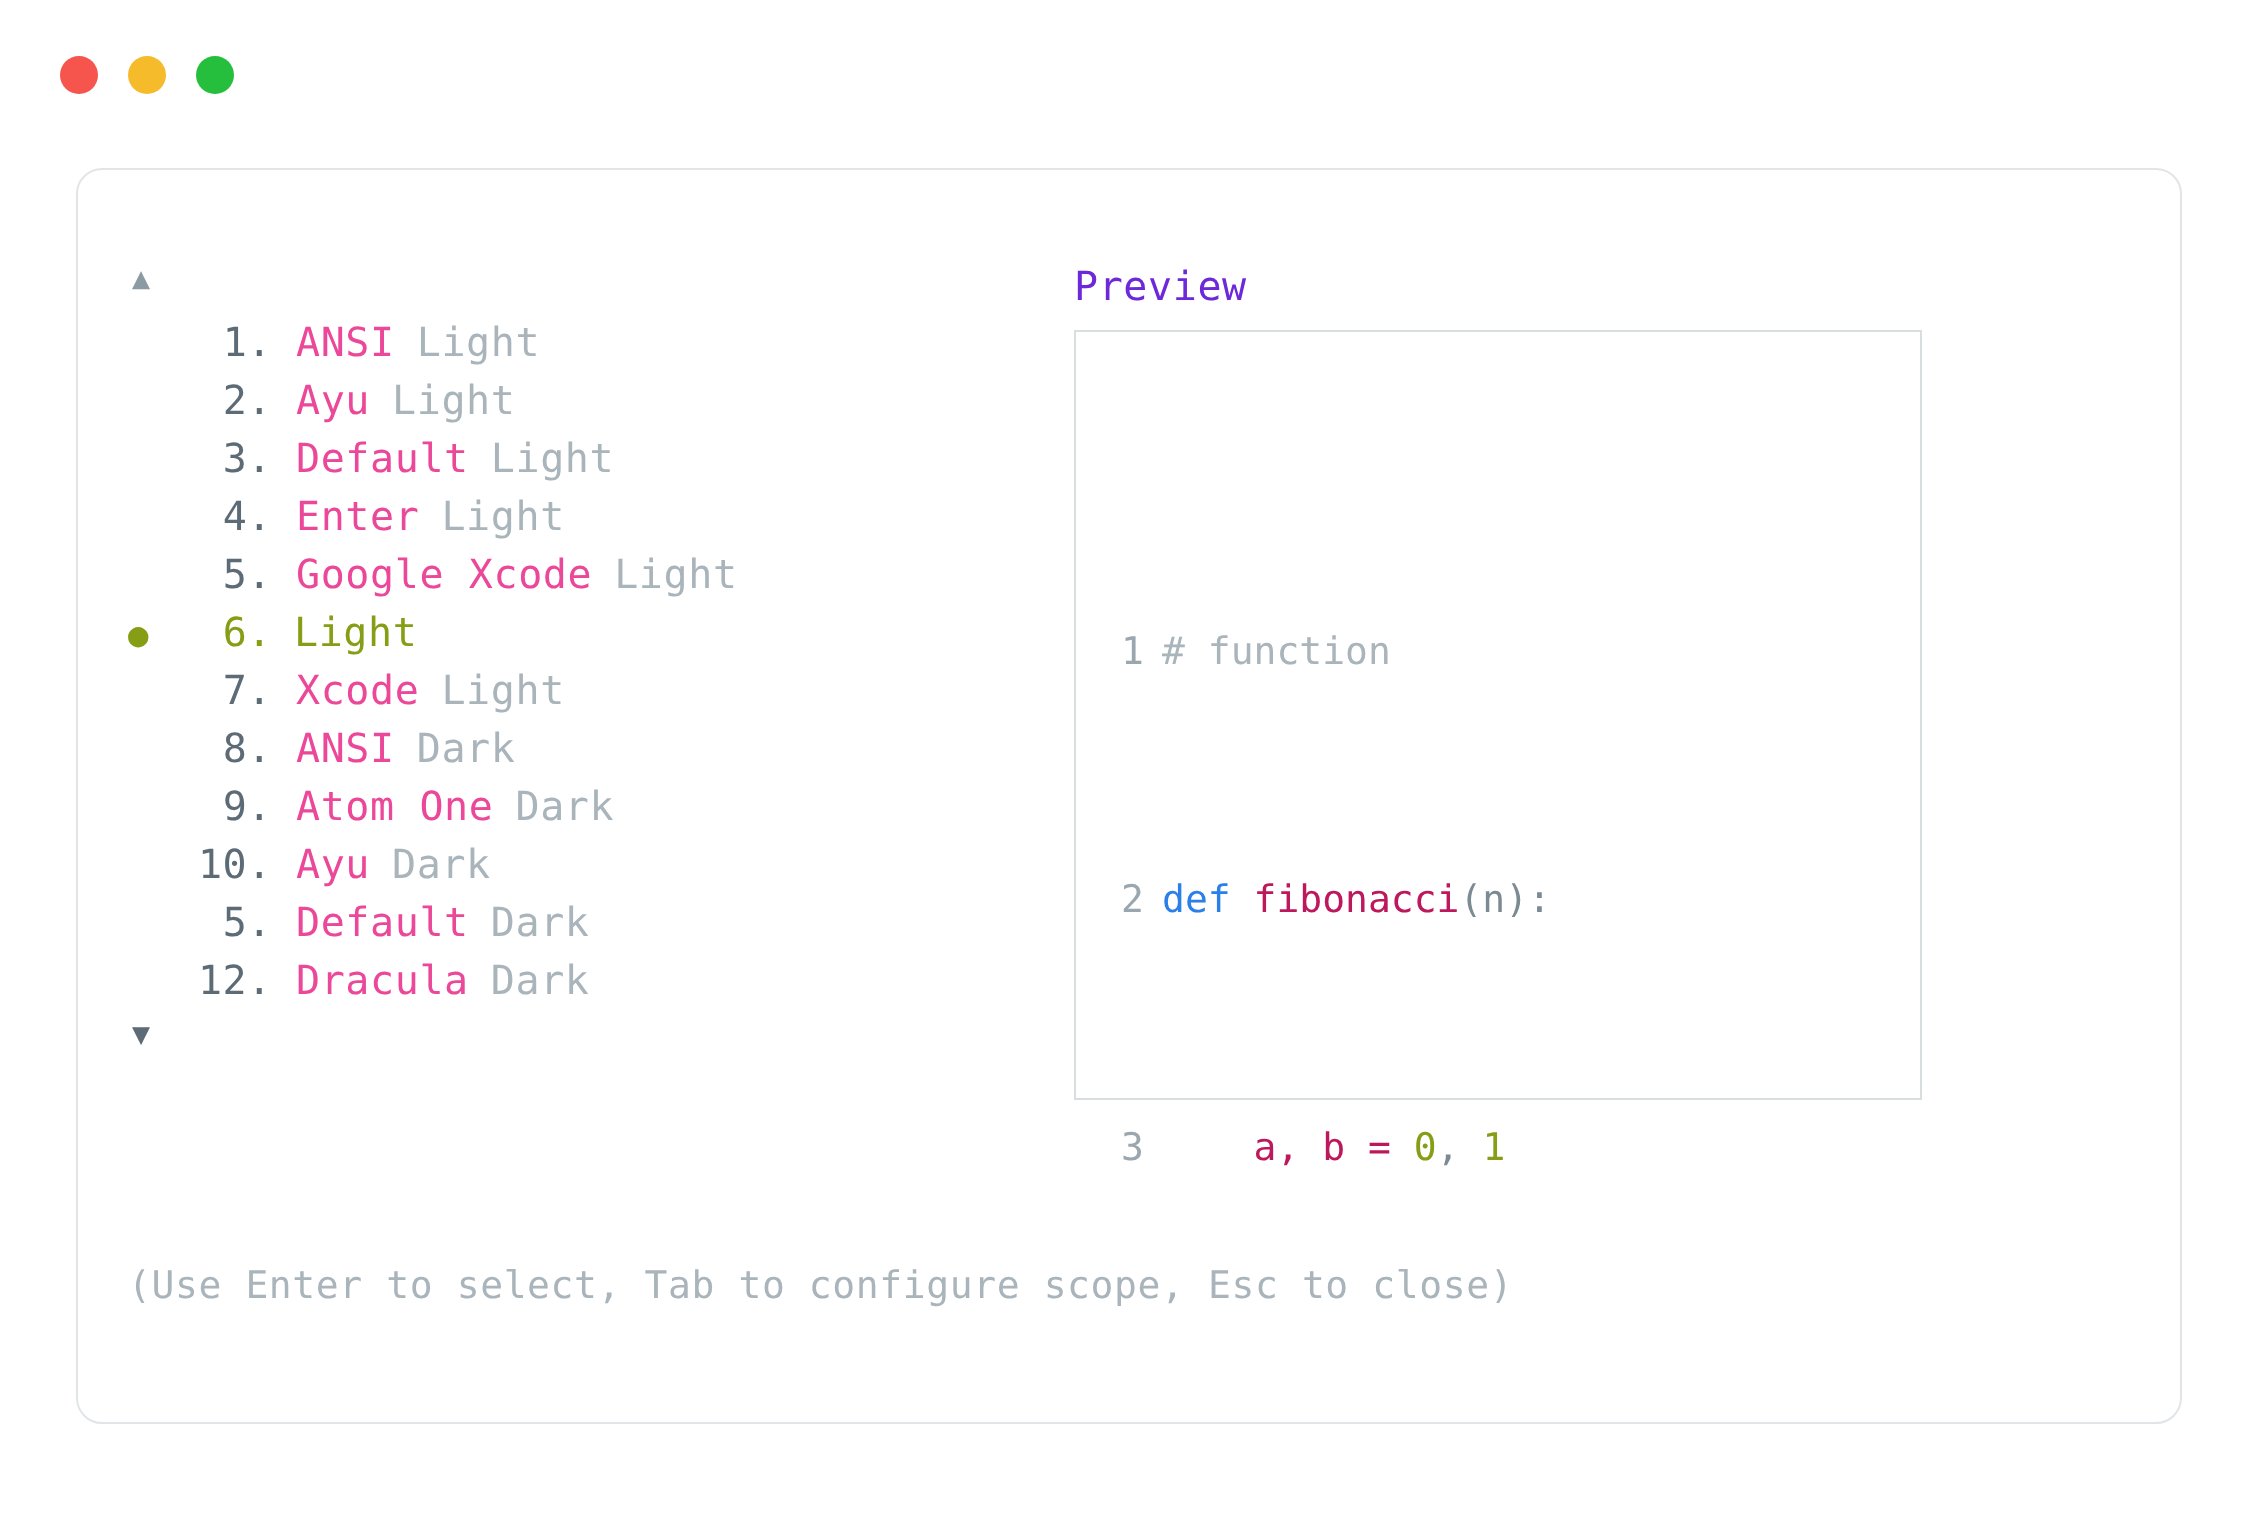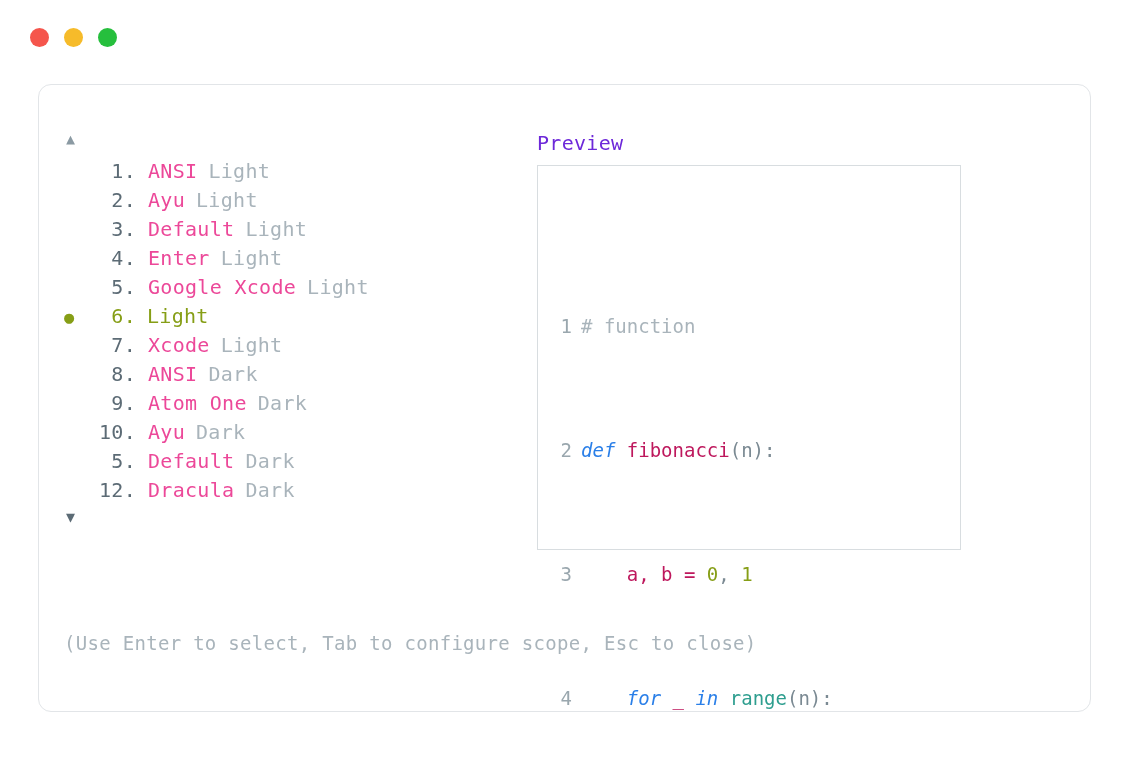--- a/index.html
+++ b/index.html
@@ -173,21 +173,21 @@
   }
   .code-line { display: block; height: 31px; }
   .ln {
     display: inline-block;
     width: 14px;
     text-align: right;
     color: #9aa7ae;
     margin-right: 9px;
   }
   .tok-comment  { color: #a9b4bb; }
-  .tok-kw       { color: #2a7fe8; font-style: italic; }
+  .tok-kw       { color: #2a7fe8; }
   .tok-fn       { color: #2e9e8f; }
   .tok-name     { color: #be185d; }
   .tok-punct    { color: #7b8a93; }
   .tok-num      { color: #869e16; }
 </style>
 </head>
 <body>
 
 <div id="app">
 
@@ -287,21 +287,20 @@
 
         <div class="preview-panel">
           <div class="code-block">
 
             <span class="code-line"><span class="ln">1</span><span class="tok-comment"># function</span></span>
 
             <span class="code-line"><span class="ln">2</span><span class="tok-kw">def</span><span class="tok-name"> fibonacci</span><span class="tok-punct">(n):</span></span>
 
             <span class="code-line"><span class="ln">3</span><span class="tok-name">    a, b = </span><span class="tok-num">0</span><span class="tok-punct">, </span><span class="tok-num">1</span></span>
 
-            <span class="code-line"><span class="ln">4</span><span class="tok-name">    </span><span class="tok-kw">for</span><span class="tok-name"> _ </span><span class="tok-kw">in</span><span class="tok-fn"> range</span><span class="tok-punct">(n):</span></span>
 
             
 
             
 
             
 
             
 
             

